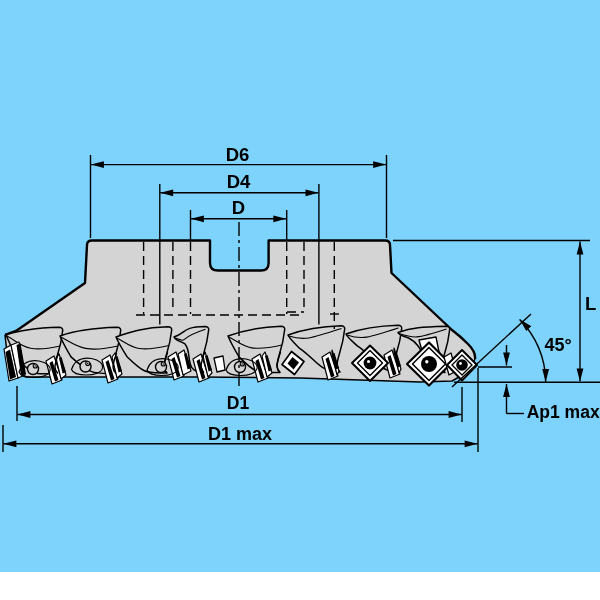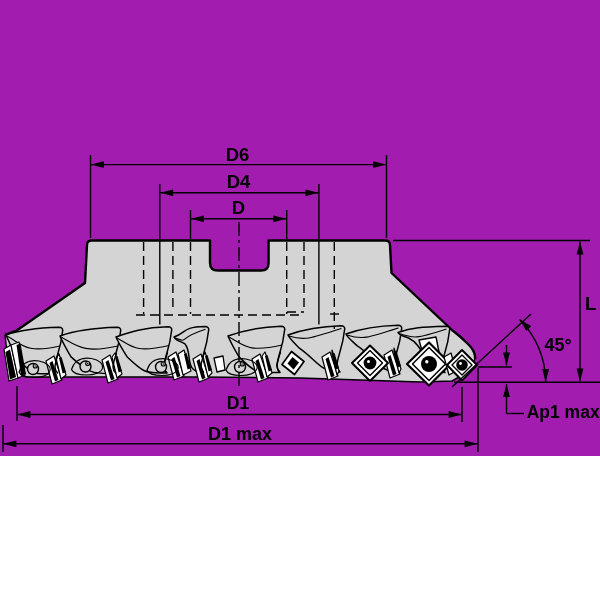--- a/index.html
+++ b/index.html
@@ -1,16 +1,16 @@
 <!DOCTYPE html>
 <html><head>
 <meta charset="utf-8">
 <style>
   html,body{margin:0;padding:0;background:#fff;}
-  .wrap{width:600px;height:456px;position:relative;background:#a21caf;}
+  .wrap{width:600px;height:572px;position:relative;background:#7dd3fc;}
   text{font-family:"Liberation Sans", sans-serif;font-weight:bold;fill:#000;}
 </style>
 </head>
 <body>
 <div class="wrap">
 <svg width="600" height="600" viewBox="0 0 600 600">
 <defs>
   <marker id="arL" markerWidth="14" markerHeight="8" refX="13.4" refY="4" orient="auto-start-reverse" markerUnits="userSpaceOnUse">
     <path d="M13.5,4 L0.5,0.6 L0.5,7.4 Z" fill="#000"></path>
   </marker>

